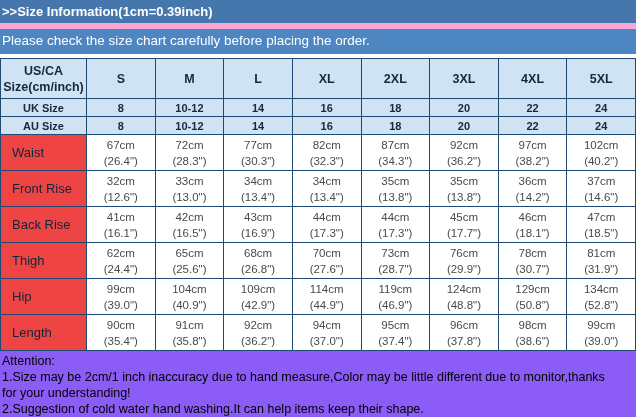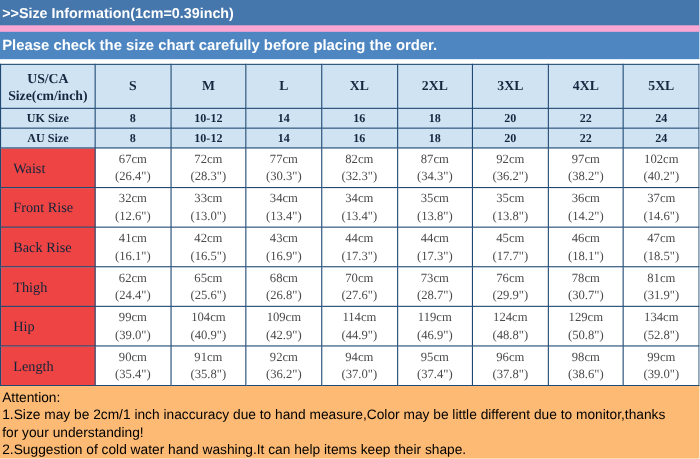--- a/index.html
+++ b/index.html
@@ -9,48 +9,48 @@
     font-family: "Liberation Sans", sans-serif;
   }
   .page { width: 636px; height: 417px; display: flex; flex-direction: column; background: #ffffff; }
 
   .bar1 {
     background: #4576ac; border-bottom: 6px solid #f9a8d4;
     color: #ffffff; font-weight: bold; font-size: 13px;
     padding: 4px 2px 4px 2px; flex: 0 0 auto;
   }
   .bar2 {
-    background: #4e86c2; color: #ffffff; font-weight: bold; font-size: 13.5px;
+    background: #4e86c2; color: #ffffff; font-weight: normal; font-size: 13.5px;
     padding: 4px 2px 6px 2px; flex: 0 0 auto;
   }
   .gap { height: 4px; background: #ffffff; flex: 0 0 auto; }
 
   table.size-table {
-    width: 100%; border-collapse: collapse; table-layout: fixed; flex: 0 0 auto; font-family: Liberation Serif, serif;
+    width: 100%; border-collapse: collapse; table-layout: fixed; flex: 0 0 auto;
   }
   .size-table th, .size-table td {
     border: 1px solid #1f4973; text-align: center; vertical-align: middle; padding: 0;
   }
   .head-row th {
     background: #cfe3f3; color: #16283f; font-size: 12.5px; font-weight: bold; height: 40px;
   }
   .head-row th.corner div { line-height: 16px; }
   .size-row th, .size-row td {
     background: #cfe3f3; color: #16283f; font-size: 11px; font-weight: bold; height: 18px; text-align: center;
   }
   .m-row th {
     background: #ef4444; color: #10253a; font-weight: normal; font-size: 13px;
     text-align: left; padding-left: 11px;
   }
   .m-row td {
     background: #ffffff; color: #4a4a4a; font-size: 11.5px; line-height: 16px; height: 36px; margin-top: 33px;
   }
 
   .attention {
-    flex: 1 1 auto; background: #fdba74; color: #000000;
+    flex: 1 1 auto; background: #8b5cf6; color: #000000;
     font-size: 12.5px; line-height: 16px; padding: 2px 18px 0 2px;
   }
   .bottom-strip { height: 5px; background: #4e86c2; flex: 0 0 auto; }
 </style>
 </head>
 <body>
 
 <div class="page">
 
   <div class="bar1">

